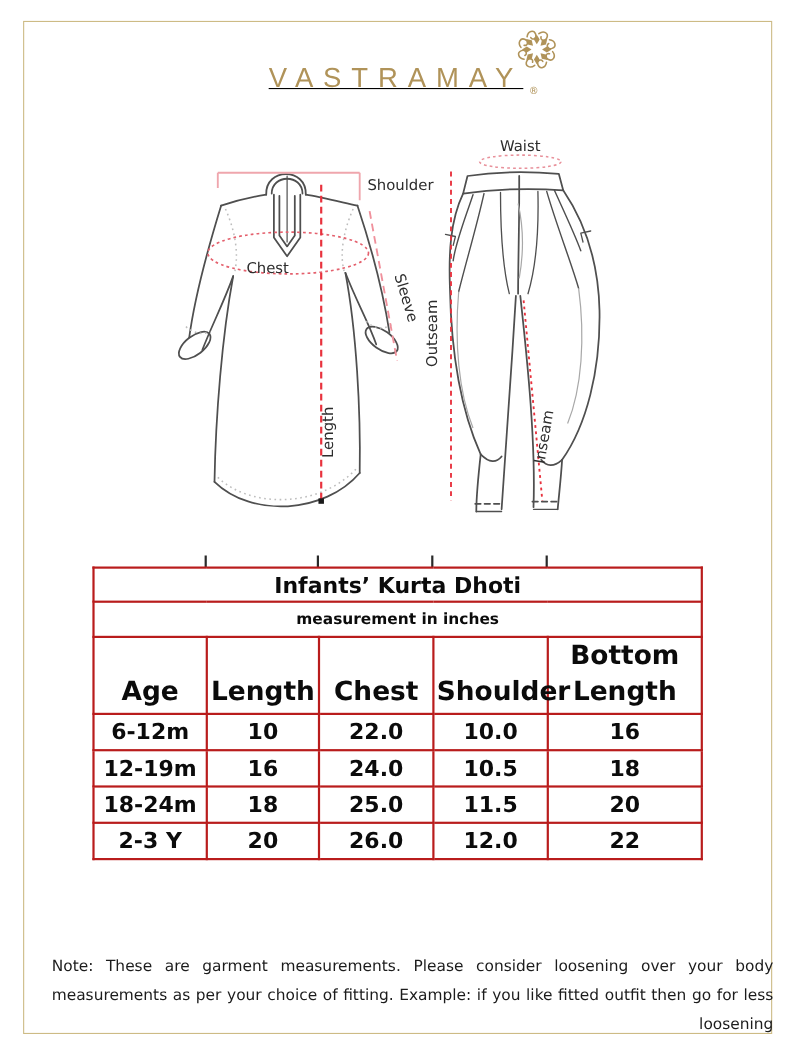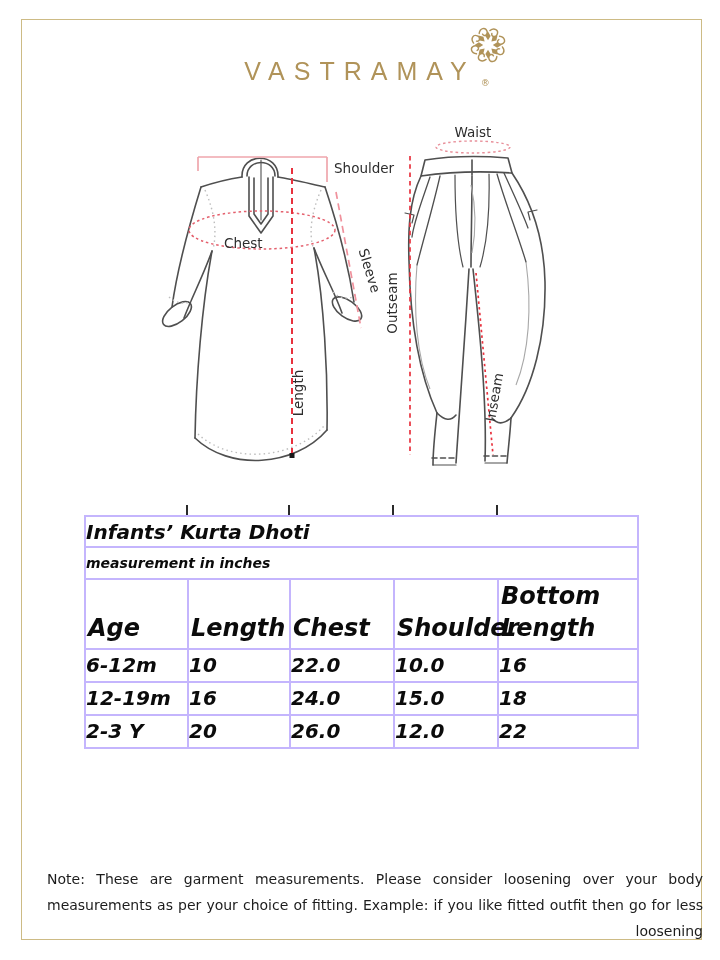--- a/index.html
+++ b/index.html
@@ -2,38 +2,38 @@
 <html><head>
 <meta charset="utf-8">
 <style>
   html,body { margin:0; padding:0; background:#ffffff; }
   body { width:720px; height:960px; font-family:"DejaVu Sans", sans-serif; }
   .page { position:relative; width:720px; height:960px; background:#fff; overflow:hidden; }
   .frame { position:absolute; left:21px; top:19px; right:18px; bottom:20px;
            border:1.5px solid #cdbb85; pointer-events:none; }
 
   
-  .logo { position:absolute; top:57px; left:0; width:720px; display:flex; justify-content:center; }
+  .logo { position:absolute; top:57px; left:0; width:720px; display:flex; justify-content:center;text-decoration:underline; }
   .logo-inner { position:relative; }
   .logo-text { font-family:"Liberation Sans", sans-serif; font-size:25px; letter-spacing:9px;
                color:#b09359; font-weight:400; }
   .logo-orn { position:absolute; right:-36px; top:-36px; width:48px; height:48px; }
   .logo-reg { position:absolute; right:-14px; bottom:-2px; font-size:9px; color:#b09359; }
 
   
   .diagram { position:absolute; }
   #kurta { left:125px; top:130px; }
   #dhoti { left:385px; top:115px; }
   .dlabel { font-family:"DejaVu Sans", sans-serif; font-size:13.5px; fill:#2d2d2d; }
 
   
   .size-table { position:absolute; left:84px; top:515px; width:553px;
                 border-collapse:collapse; table-layout:fixed; color:#0b0b0b;
                 font-family:"DejaVu Sans", sans-serif; }
-  .size-table th, .size-table td { border:2px solid #c4b5fd; text-align:left; padding:0;font-style:italic; }
+  .size-table th, .size-table td { border:2px solid #b91c1c; text-align:center; padding:0; }
   .t-title  { font-size:20px; font-weight:bold; height:29px; }
   .t-unit   { font-size:14px; font-weight:bold; text-align:right; height:30px; padding-right:8px; }
   .t-headrow th { font-size:24px; font-weight:bold; vertical-align:bottom; height:64px;
                   padding:0 2px 3px 2px; line-height:1.35; }
   .t-body td { font-size:20px; font-weight:bold; height:31px;margin-top:48px; }
 
   .tick { position:absolute; width:2px; height:11px; background:#2a2a2a; top:505px; }
 
   
   .note { position:absolute; left:36px; top:856px; width:656px; margin:11px;
@@ -180,22 +180,29 @@
           <td>6-12m</td>
           <td>10</td>
           <td>22.0</td>
           <td>10.0</td>
           <td>16</td>
         </tr>
         <tr>
           <td>12-19m</td>
           <td>16</td>
           <td>24.0</td>
-          <td>15.0</td>
+          <td>10.5</td>
           <td>18</td>
+        </tr>
+        <tr>
+          <td>18-24m</td>
+          <td>18</td>
+          <td>25.0</td>
+          <td>11.5</td>
+          <td>20</td>
         </tr>
         <tr>
           <td>2-3 Y</td>
           <td>20</td>
           <td>26.0</td>
           <td>12.0</td>
           <td>22</td>
         </tr>
       </tbody>
   </table>

